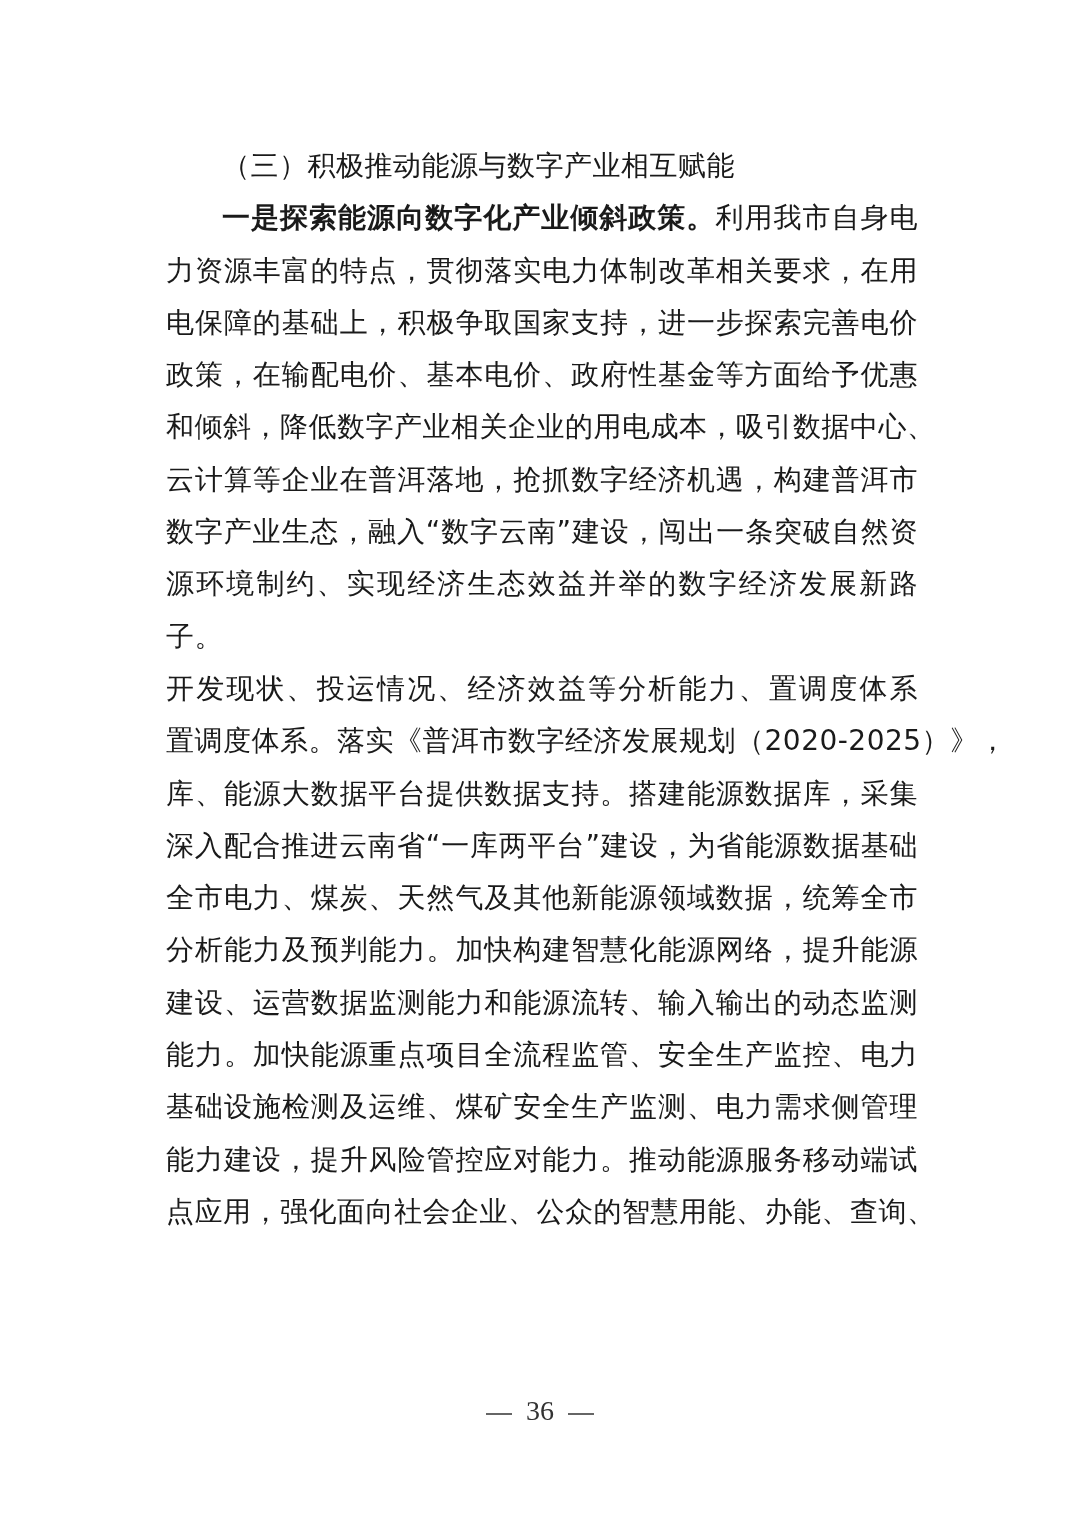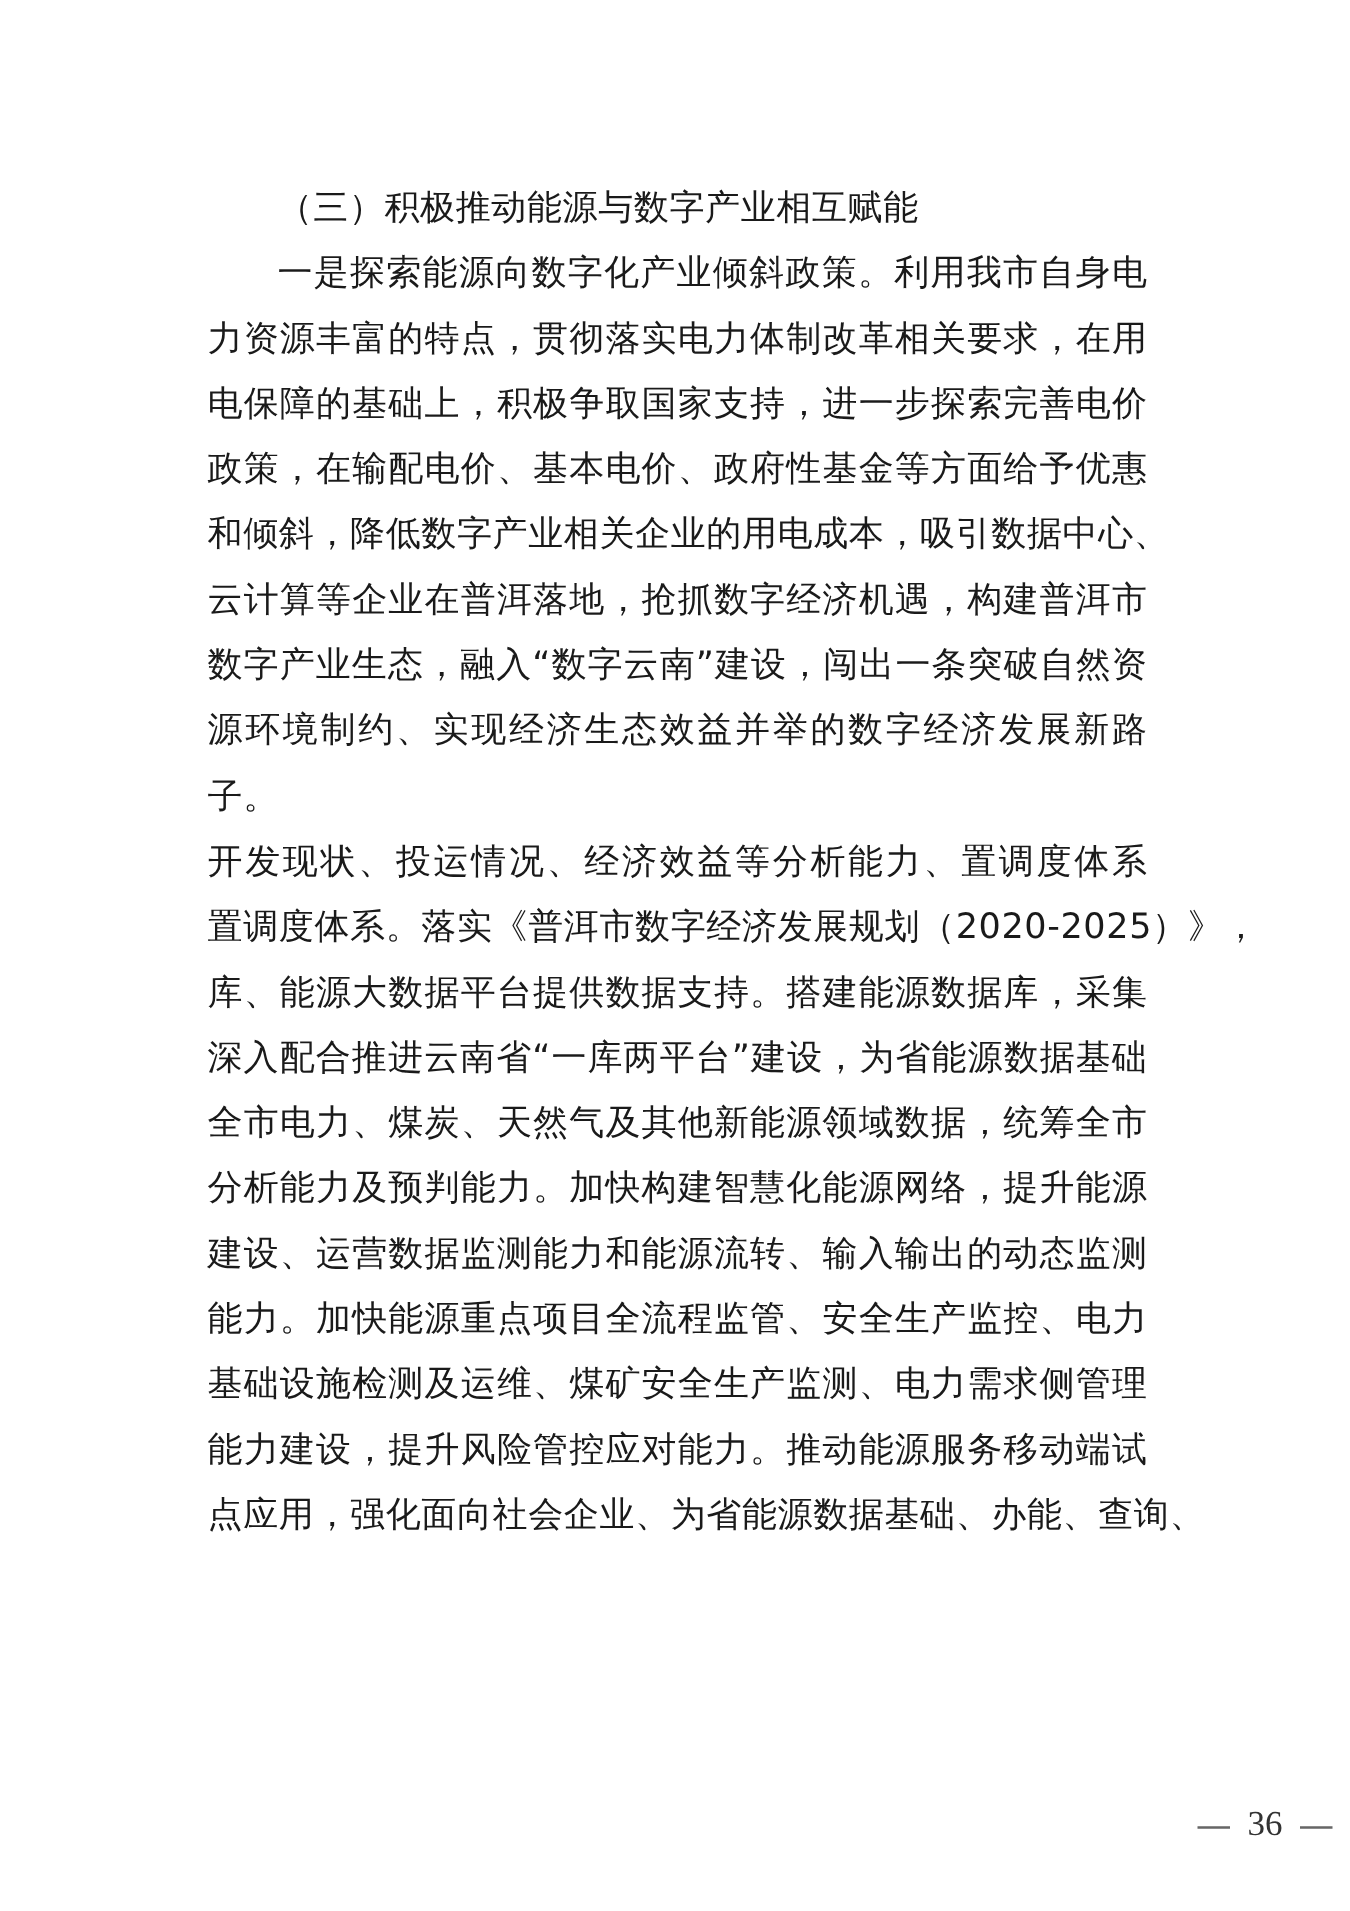--- a/index.html
+++ b/index.html
@@ -10,24 +10,24 @@
   }
   .page { position: absolute; left: 166px; top: 140px; width: 752px; }
   .line {
     height: 52.3px; line-height: 52.3px; font-size: 28px;
     white-space: nowrap; text-align: justify; text-align-last: justify;
     letter-spacing: 0.5px;
   }
   .line.last { text-align-last: left; }
   .indent { padding-left: 56px; }
   .heading { text-align-last: left; }
-  .bold { font-weight: normal; }
+  .bold { font-weight: bold; }
   .footer {
-    position: absolute; left: 0; width: 1080px; top: 1440px;
-    text-align: right; font-family: "Liberation Serif", "DejaVu Serif", serif;
+    position: absolute; left: 0; width: 1080px; top: 1391px;
+    text-align: center; font-family: "Liberation Serif", "DejaVu Serif", serif;
     font-size: 28px; color: #333; line-height: 40px;
   }
   .footer .dash { display: inline-block; width: 26px; height: 2px; background: #666; vertical-align: middle; margin: 0 14px; }
 </style>
 </head>
 <body>
 
 <div class="page">
   <div class="line indent heading">（三）积极推动能源与数字产业相互赋能</div>
 
@@ -47,19 +47,19 @@
     <div class="line">开发现状、投运情况、经济效益等分析能力、置调度体系</div>
     <div class="line">置调度体系。落实《普洱市数字经济发展规划（2020-2025）》，</div>
     <div class="line">库、能源大数据平台提供数据支持。搭建能源数据库，采集</div>
     <div class="line">深入配合推进云南省“一库两平台”建设，为省能源数据基础</div>
     <div class="line">全市电力、煤炭、天然气及其他新能源领域数据，统筹全市</div>
     <div class="line">分析能力及预判能力。加快构建智慧化能源网络，提升能源</div>
     <div class="line">建设、运营数据监测能力和能源流转、输入输出的动态监测</div>
     <div class="line">能力。加快能源重点项目全流程监管、安全生产监控、电力</div>
     <div class="line">基础设施检测及运维、煤矿安全生产监测、电力需求侧管理</div>
     <div class="line">能力建设，提升风险管控应对能力。推动能源服务移动端试</div>
-    <div class="line">点应用，强化面向社会企业、为省能源数据基础、办能、查询、</div>
+    <div class="line">点应用，强化面向社会企业、公众的智慧用能、办能、查询、</div>
   </div>
 </div>
 
 <div class="footer">
   <span class="dash"></span><span>36</span><span class="dash"></span>
 </div>
 
 </body></html>

